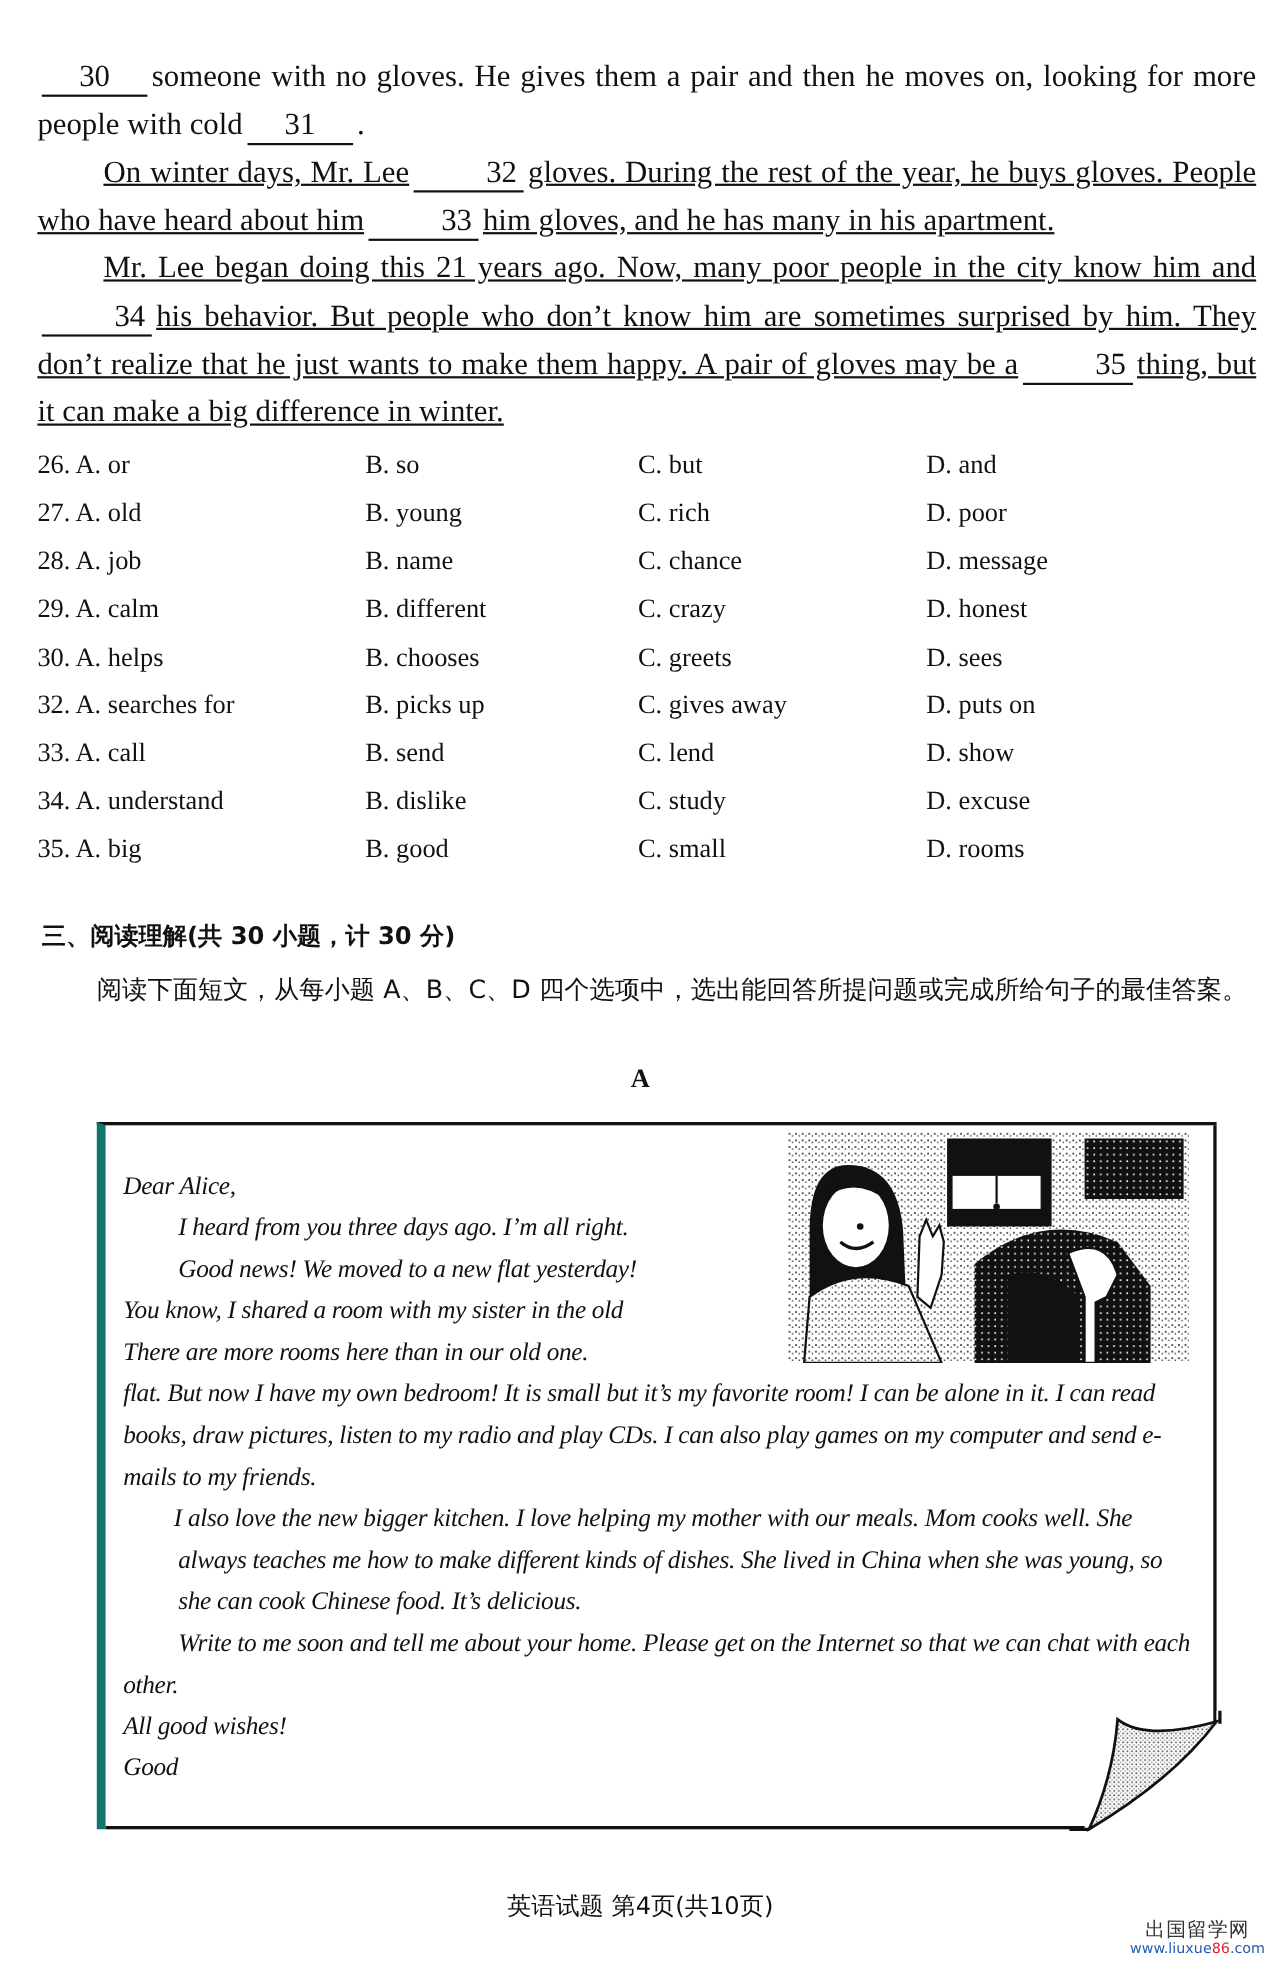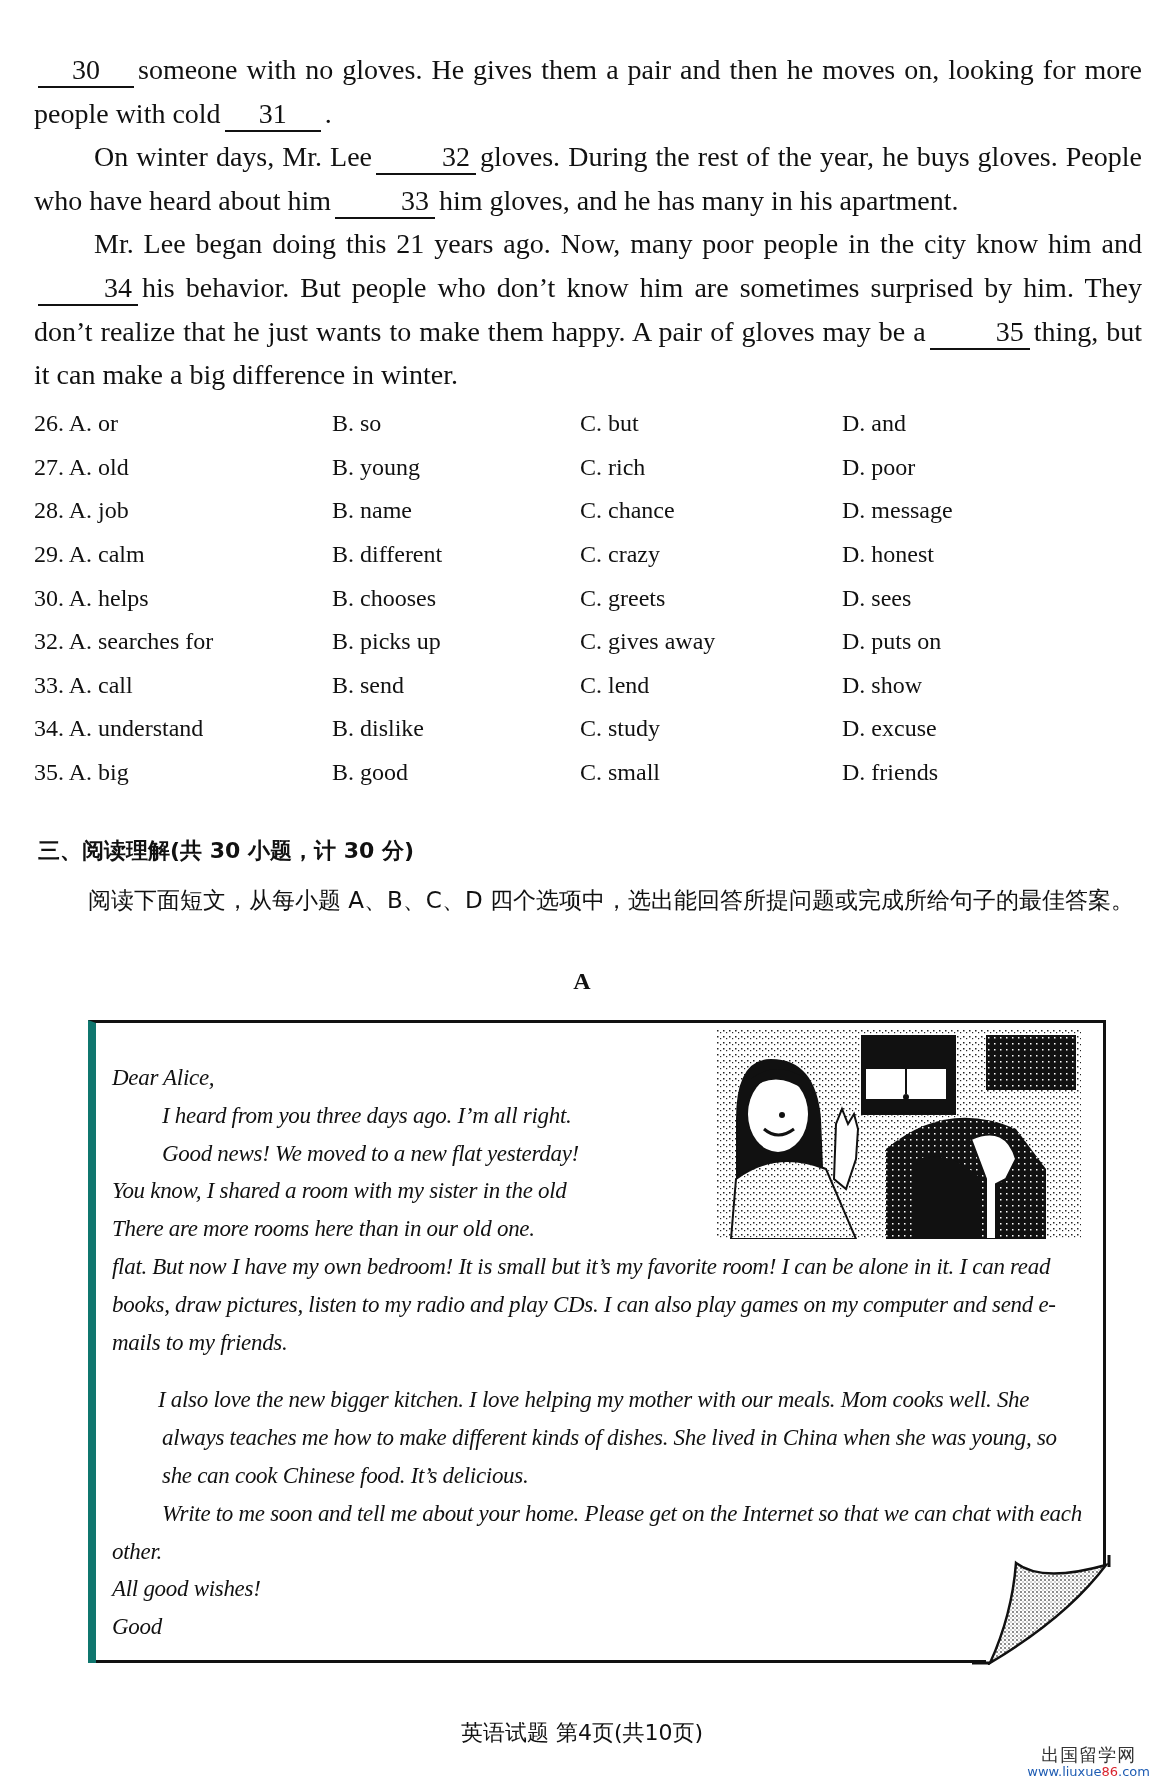--- a/index.html
+++ b/index.html
@@ -7,21 +7,21 @@
       width: 1164px; height: 1788px; position: relative; overflow: hidden;
       font-family: "DejaVu Serif", "Liberation Serif", serif;
       color: #111;
     }
     .passage {
       position: absolute; left: 34px; top: 48px; width: 1108px;
       font-size: 28px; line-height: 43.6px; text-align: justify;
       font-family: "Liberation Serif", "DejaVu Serif", serif;
     }
     .passage p { margin: 0; }
-    .indent { text-indent: 60px; }
+    .indent { text-indent: 60px; text-decoration: underline; }
     .blank {
       display: inline-block; border-bottom: 2px solid #111;
       text-align: center; line-height: 32px; min-width: 84px; padding: 0 6px;
       margin: 0 4px;
     }
     .options {
       position: absolute; left: 34px; top: 402px; width: 1100px;
       font-family: "Liberation Serif", "DejaVu Serif", serif;
       font-size: 24px;
     }
@@ -138,21 +138,21 @@
     <div class="opt-row">
       <span class="opt-cell c0">34. A. understand</span>
       <span class="opt-cell c1">B. dislike</span>
       <span class="opt-cell c2">C. study</span>
       <span class="opt-cell c3">D. excuse</span>
     </div>
     <div class="opt-row">
       <span class="opt-cell c0">35. A. big</span>
       <span class="opt-cell c1">B. good</span>
       <span class="opt-cell c2">C. small</span>
-      <span class="opt-cell c3">D. friends</span>
+      <span class="opt-cell c3">D. rooms</span>
     </div>
   </div>
 
 <div class="section-head">三、阅读理解(共 30 小题，计 30 分)</div>
 <div class="instructions">
   <p>阅读下面短文，从每小题 A、B、C、D 四个选项中，选出能回答所提问题或完成所给句子的最佳答案。</p>
 </div>
 <div class="passage-letter">A</div>
 
 <div class="letter-box">
@@ -204,21 +204,21 @@
     </svg>
   </div>
 
   <div class="letter-text">
     <p>Dear Alice,</p>
     <p class="li narrow">I heard from you three days ago. I’m all right.</p>
     <p class="li narrow">Good news! We moved to a new flat yesterday!</p>
     <p class="narrow">You know, I shared a room with my sister in the old</p>
     <p class="narrow">There are more rooms here than in our old one.</p>
     <p>flat. But now I have my own bedroom! It is small but it’s my favorite room! I can be alone in it. I can read books, draw pictures, listen to my radio and play CDs. I can also play games on my computer and send e-mails to my friends.</p>
-    <p class="li" style="text-indent:-4px;margin-top:20px;">I also love the new bigger kitchen. I love helping my mother with our meals. Mom cooks well. She always teaches me how to make different kinds of dishes. She lived in China when she was young, so she can cook Chinese food. It’s delicious.</p>
+    <p class="li" style="text-indent:-4px;">I also love the new bigger kitchen. I love helping my mother with our meals. Mom cooks well. She always teaches me how to make different kinds of dishes. She lived in China when she was young, so she can cook Chinese food. It’s delicious.</p>
     <p class="li" style="padding-left:0;text-indent:50px;">Write to me soon and tell me about your home. Please get on the Internet so that we can chat with each other.</p>
     <p>All good wishes!</p>
     <p>Good</p>
   </div>
 </div>
 
 <div class="footer">英语试题 第4页(共10页)</div>
 
 <div class="watermark">
   <div class="wm-title">出国留学网</div>

